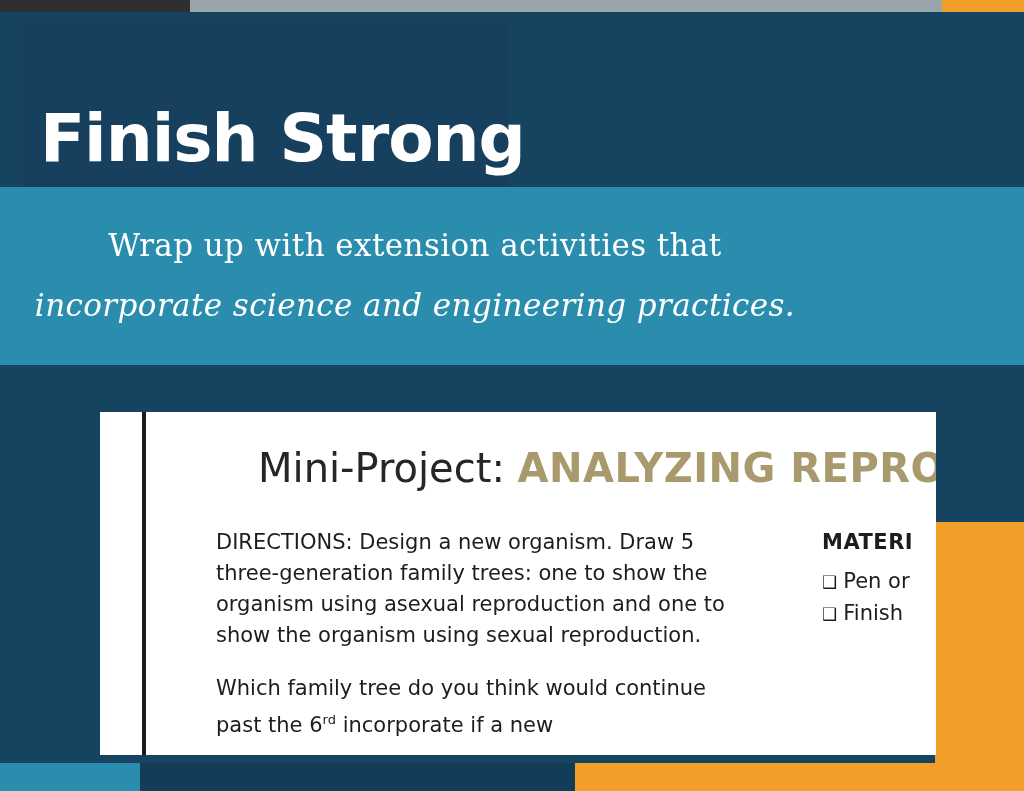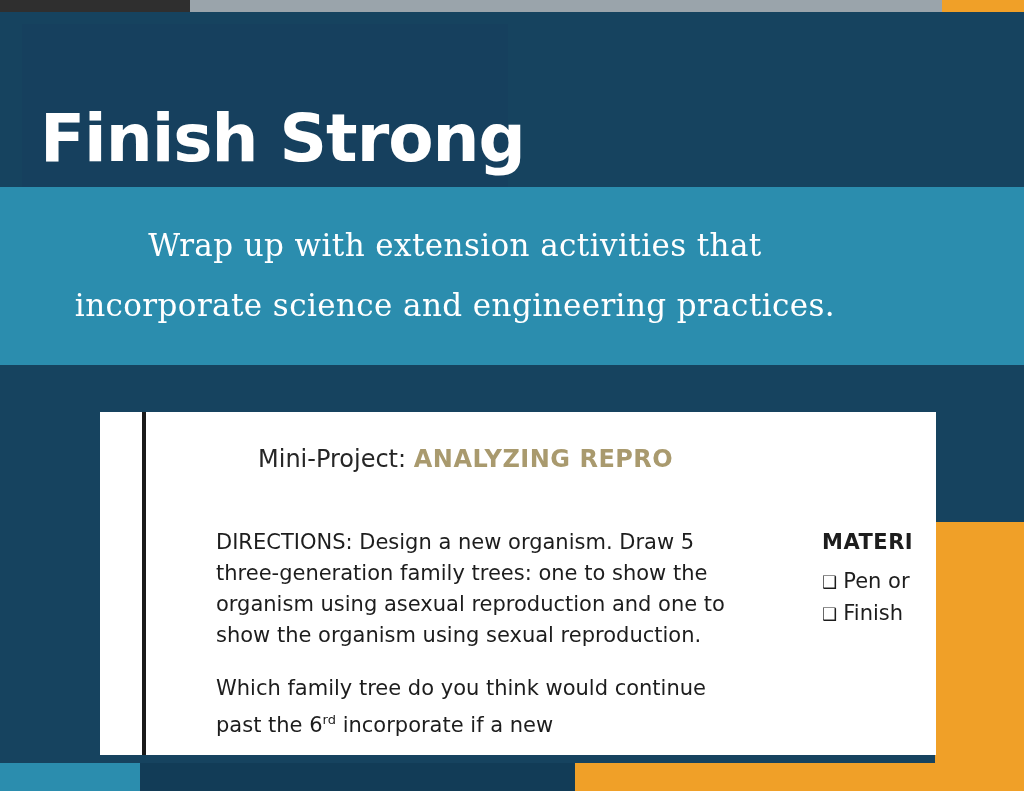--- a/index.html
+++ b/index.html
@@ -109,24 +109,24 @@
   .subtitle {
     position: absolute;
     left: 0; top: 215px;
     width: 830px;
     text-align: center;
     color: #ffffff;
     font-family: "DejaVu Serif", serif;
     font-size: 31px;
     line-height: 60px;
     letter-spacing: 0.4px;
-    margin-left: 40px;
   }
   .subtitle .line2 {
     display: block;
+    font-style: italic;
   }
 
   
   .worksheet {
     position: absolute;
     left: 100px; top: 412px;
     width: 836px; height: 343px;
     background: #ffffff;
     overflow: hidden;
   }
@@ -134,21 +134,21 @@
     position: absolute;
     left: 42px; top: 0;
     width: 4px; height: 343px;
     background: #1a1a1a;
   }
   .ws-heading {
     position: absolute;
     left: 158px; top: 33px;
     white-space: nowrap;
     font-family: "DejaVu Sans", sans-serif;
-    font-size: 24px;
+    font-size: 40px;
     color: #262626;
   }
   .ws-heading .proj-title {
     font-weight: bold;
     color: #a99a6e;
     letter-spacing: 0.5px;
   }
   .ws-body {
     position: absolute;
     left: 116px; top: 115px;

